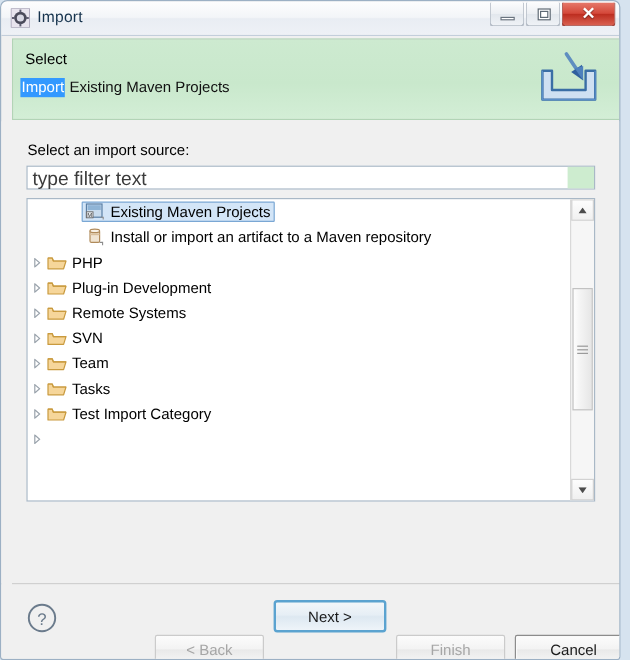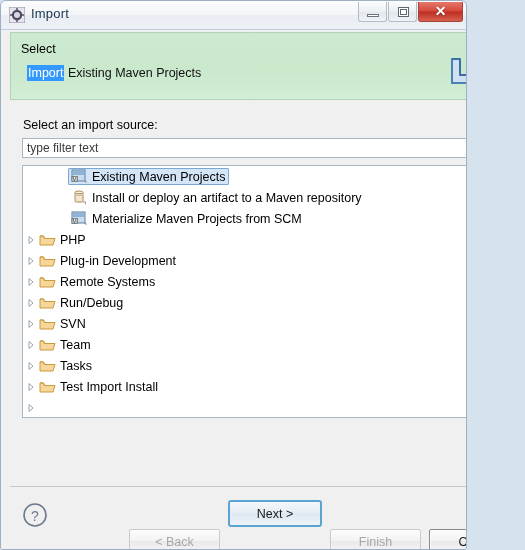--- a/index.html
+++ b/index.html
@@ -12,21 +12,21 @@
     overflow: hidden;
     font-family: "Liberation Sans", sans-serif;
     font-size: 12px;
     background: #d6e3ef;
   }
 
   
   .window {
     position: absolute;
     left: 0; top: 0;
-    width: 467px;
+    width: 517px;
     height: 550px;
     box-sizing: border-box;
     background: #f0f0f0;
     border: 1px solid #9cb0c4;
     border-radius: 6px 6px 3px 3px;
     overflow: hidden;
   }
 
   
   .titlebar {
@@ -118,21 +118,21 @@
   }
   .banner-title {
     position: absolute;
     left: 10px; top: 9px;
     font-size: 12.5px;
     font-weight: normal;
     color: #000000;
   }
   .banner-sub {
     position: absolute;
-    left: 16px; top: 33px;
+    left: 6px; top: 33px;
     font-size: 12.5px;
     color: #111111;
     white-space: nowrap;
   }
   .banner-sub .hl {
     background: #3399ff;
     color: #ffffff;
     padding: 1px 1px 1px 1px;
   }
   .banner-art {
@@ -160,21 +160,21 @@
     position: absolute;
     left: 21px; top: 37px;
     width: 474px; height: 20px;
     box-sizing: border-box;
     background: #ffffff;
     border: 1px solid #a9b8c6;
   }
   .filterbox .ph {
     position: absolute;
     left: 4px; top: 2px;
-    font-size: 12px;
+    font-size: 16px;
     color: #3b3b3b;
   }
   .filter-accent {
     position: absolute;
     right: 0; top: 0;
     width: 22px; height: 18px;
     background: #cdeccf;
   }
 
   
@@ -396,35 +396,21 @@
           <div class="row leaf">
             <span class="selwrap">
               <span class="ico">
                 <svg width="16" height="15" viewBox="0 0 16 15">
                   <rect x="4" y="2" width="8" height="10" rx="1.2" fill="#f0e4d2" stroke="#b08a5a"></rect>
                   <ellipse cx="8" cy="2.4" rx="4" ry="1.4" fill="#f8f1e6" stroke="#b08a5a"></ellipse>
                   <rect x="4" y="4.6" width="8" height="1.4" fill="#d9bf9c"></rect>
                   <path d="M12 12 L14.5 12 L14.5 14.3" fill="none" stroke="#8a8a8a" stroke-width=".9"></path>
                 </svg>
               </span>
-              <span class="rowlabel">Install or deploy an artifact to a Maven repository</span>
-            </span>
-          </div>
-          <div class="row leaf">
-            <span class="selwrap">
-              <span class="ico">
-                <svg width="16" height="15" viewBox="0 0 16 15">
-                  <rect x="1" y="1" width="13" height="11" fill="#c9dcee" stroke="#5a7fa5"></rect>
-                  <rect x="2" y="2" width="11" height="4" fill="#8fb4d6"></rect>
-                  <rect x="1" y="7.5" width="5.5" height="5" fill="#eef2f6" stroke="#6b6b6b" stroke-width=".8"></rect>
-                  <text x="3.7" y="12" text-anchor="middle" font-family="Liberation Sans, sans-serif" font-size="5" fill="#333">M</text>
-                  <path d="M13 12 L15 12 L15 14" fill="none" stroke="#8a8a8a" stroke-width=".9"></path>
-                </svg>
-              </span>
-              <span class="rowlabel">Materialize Maven Projects from SCM</span>
+              <span class="rowlabel">Install or import an artifact to a Maven repository</span>
             </span>
           </div>
           <div class="row cat">
             <span class="arrow">
               <svg width="6" height="8" viewBox="0 0 6 8">
                 <path d="M1 0.5 L5 4 L1 7.5 Z" fill="none" stroke="#9aa3ac" stroke-width="1"></path>
               </svg>
             </span>
             <span class="selwrap">
               <span class="ico">
@@ -474,36 +460,20 @@
                 <path d="M1 0.5 L5 4 L1 7.5 Z" fill="none" stroke="#9aa3ac" stroke-width="1"></path>
               </svg>
             </span>
             <span class="selwrap">
               <span class="ico">
                 <svg width="17" height="14" viewBox="0 0 17 14">
                   <path d="M1 3 L1 12 L14 12 L16 5.5 L5.5 5.5 L4.5 3 Z" fill="#f6d69a" stroke="#c99a3e" stroke-width="1" stroke-linejoin="round"></path>
                   <path d="M1 3 L4.5 3 L5.5 5.5 L16 5.5" fill="none" stroke="#c99a3e" stroke-width="1"></path>
                 </svg>
               </span>
-              <span class="rowlabel">Run/Debug</span>
-            </span>
-          </div>
-          <div class="row cat">
-            <span class="arrow">
-              <svg width="6" height="8" viewBox="0 0 6 8">
-                <path d="M1 0.5 L5 4 L1 7.5 Z" fill="none" stroke="#9aa3ac" stroke-width="1"></path>
-              </svg>
-            </span>
-            <span class="selwrap">
-              <span class="ico">
-                <svg width="17" height="14" viewBox="0 0 17 14">
-                  <path d="M1 3 L1 12 L14 12 L16 5.5 L5.5 5.5 L4.5 3 Z" fill="#f6d69a" stroke="#c99a3e" stroke-width="1" stroke-linejoin="round"></path>
-                  <path d="M1 3 L4.5 3 L5.5 5.5 L16 5.5" fill="none" stroke="#c99a3e" stroke-width="1"></path>
-                </svg>
-              </span>
               <span class="rowlabel">SVN</span>
             </span>
           </div>
           <div class="row cat">
             <span class="arrow">
               <svg width="6" height="8" viewBox="0 0 6 8">
                 <path d="M1 0.5 L5 4 L1 7.5 Z" fill="none" stroke="#9aa3ac" stroke-width="1"></path>
               </svg>
             </span>
             <span class="selwrap">
@@ -538,21 +508,21 @@
                 <path d="M1 0.5 L5 4 L1 7.5 Z" fill="none" stroke="#9aa3ac" stroke-width="1"></path>
               </svg>
             </span>
             <span class="selwrap">
               <span class="ico">
                 <svg width="17" height="14" viewBox="0 0 17 14">
                   <path d="M1 3 L1 12 L14 12 L16 5.5 L5.5 5.5 L4.5 3 Z" fill="#f6d69a" stroke="#c99a3e" stroke-width="1" stroke-linejoin="round"></path>
                   <path d="M1 3 L4.5 3 L5.5 5.5 L16 5.5" fill="none" stroke="#c99a3e" stroke-width="1"></path>
                 </svg>
               </span>
-              <span class="rowlabel">Test Import Install</span>
+              <span class="rowlabel">Test Import Category</span>
             </span>
           </div>
           <div class="row cat">
             <span class="arrow">
               <svg width="6" height="8" viewBox="0 0 6 8">
                 <path d="M1 0.5 L5 4 L1 7.5 Z" fill="none" stroke="#9aa3ac" stroke-width="1"></path>
               </svg>
             </span>
           </div>
         </div>

